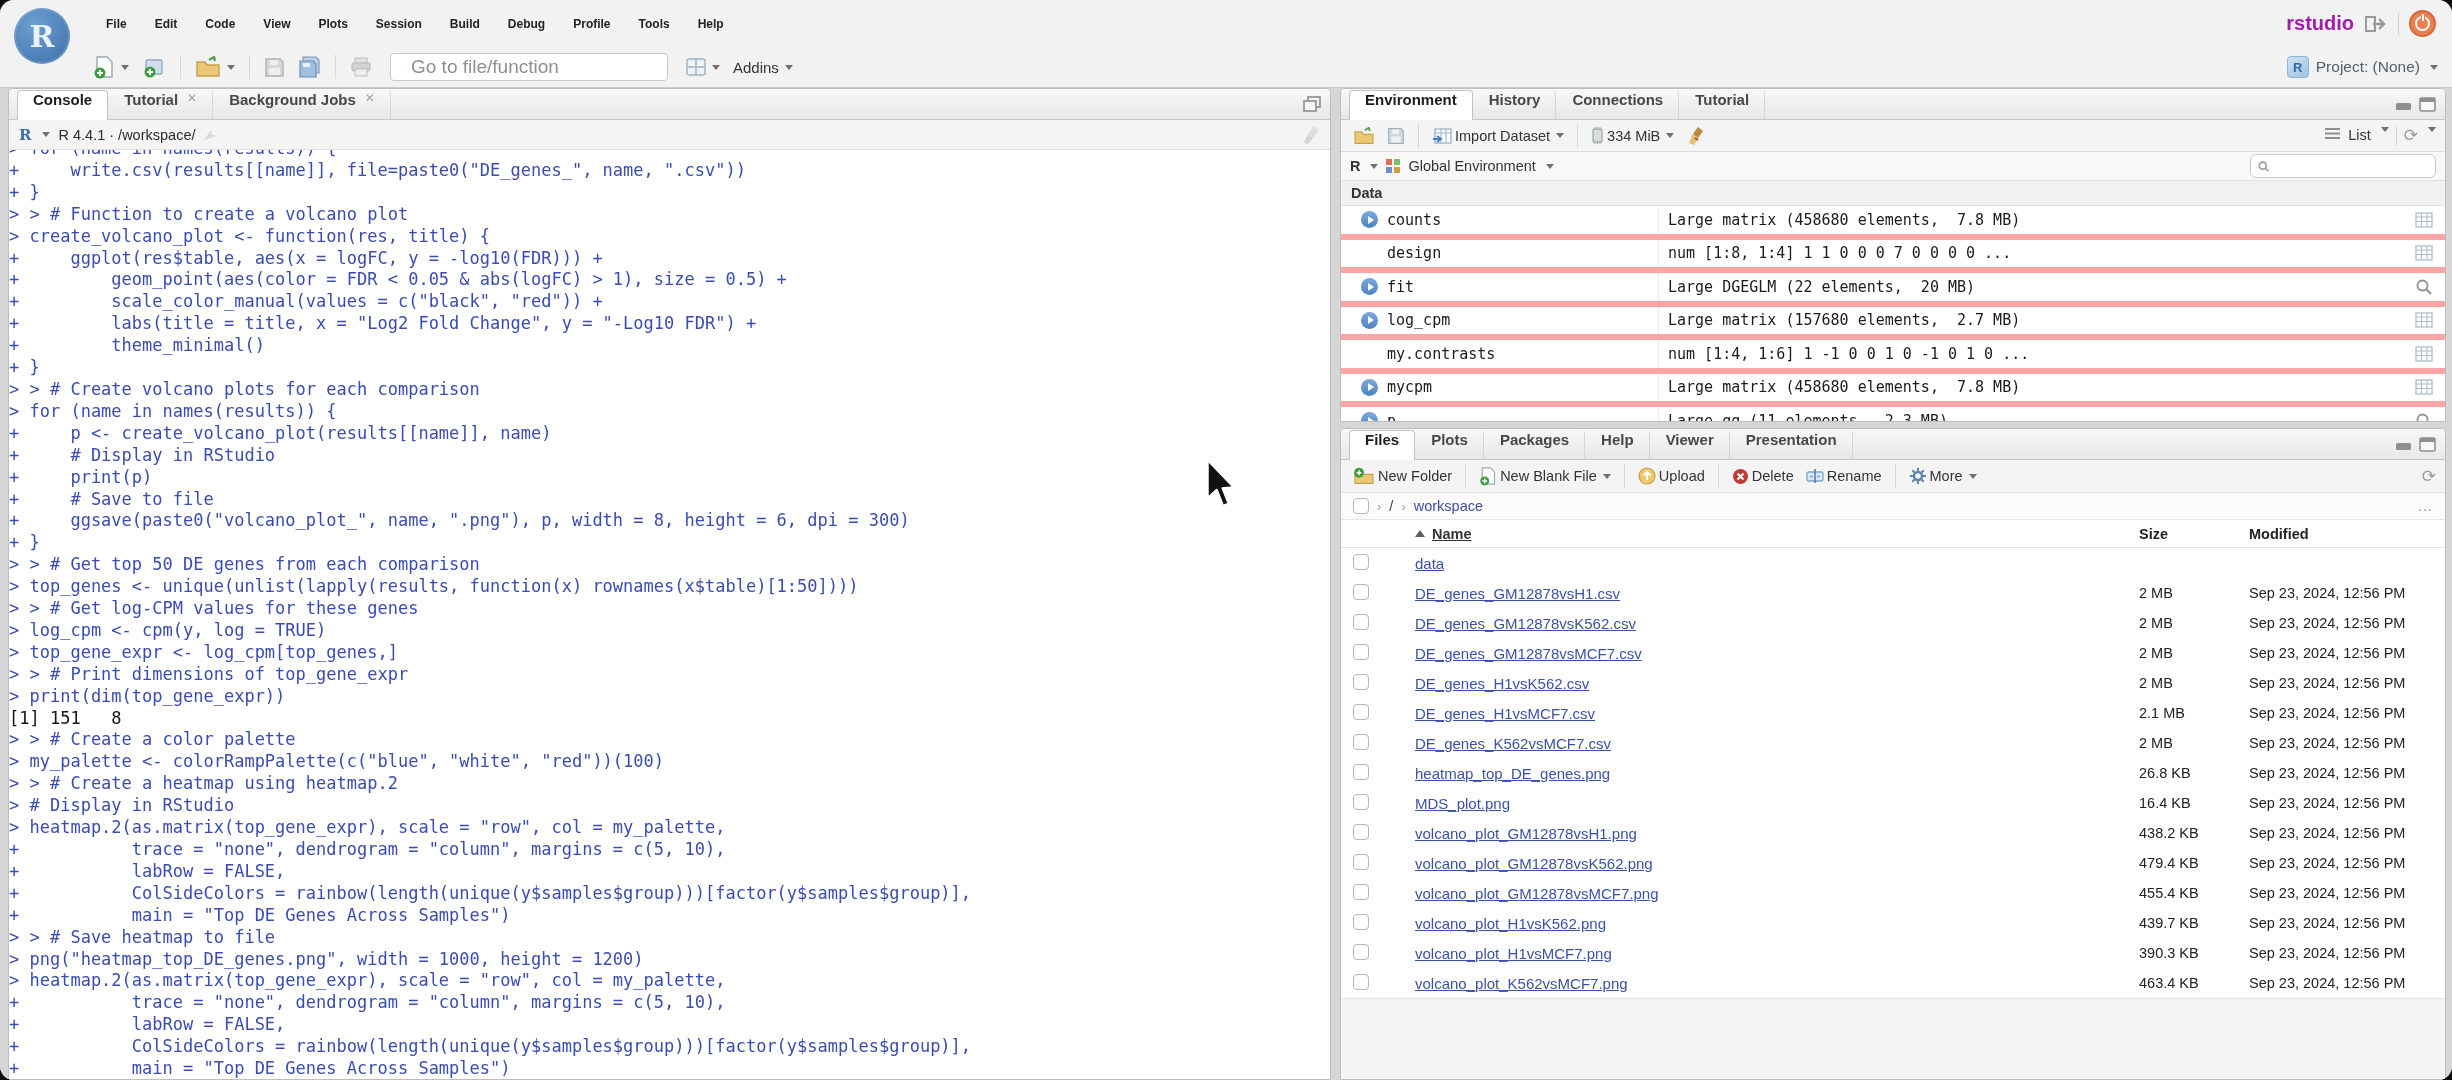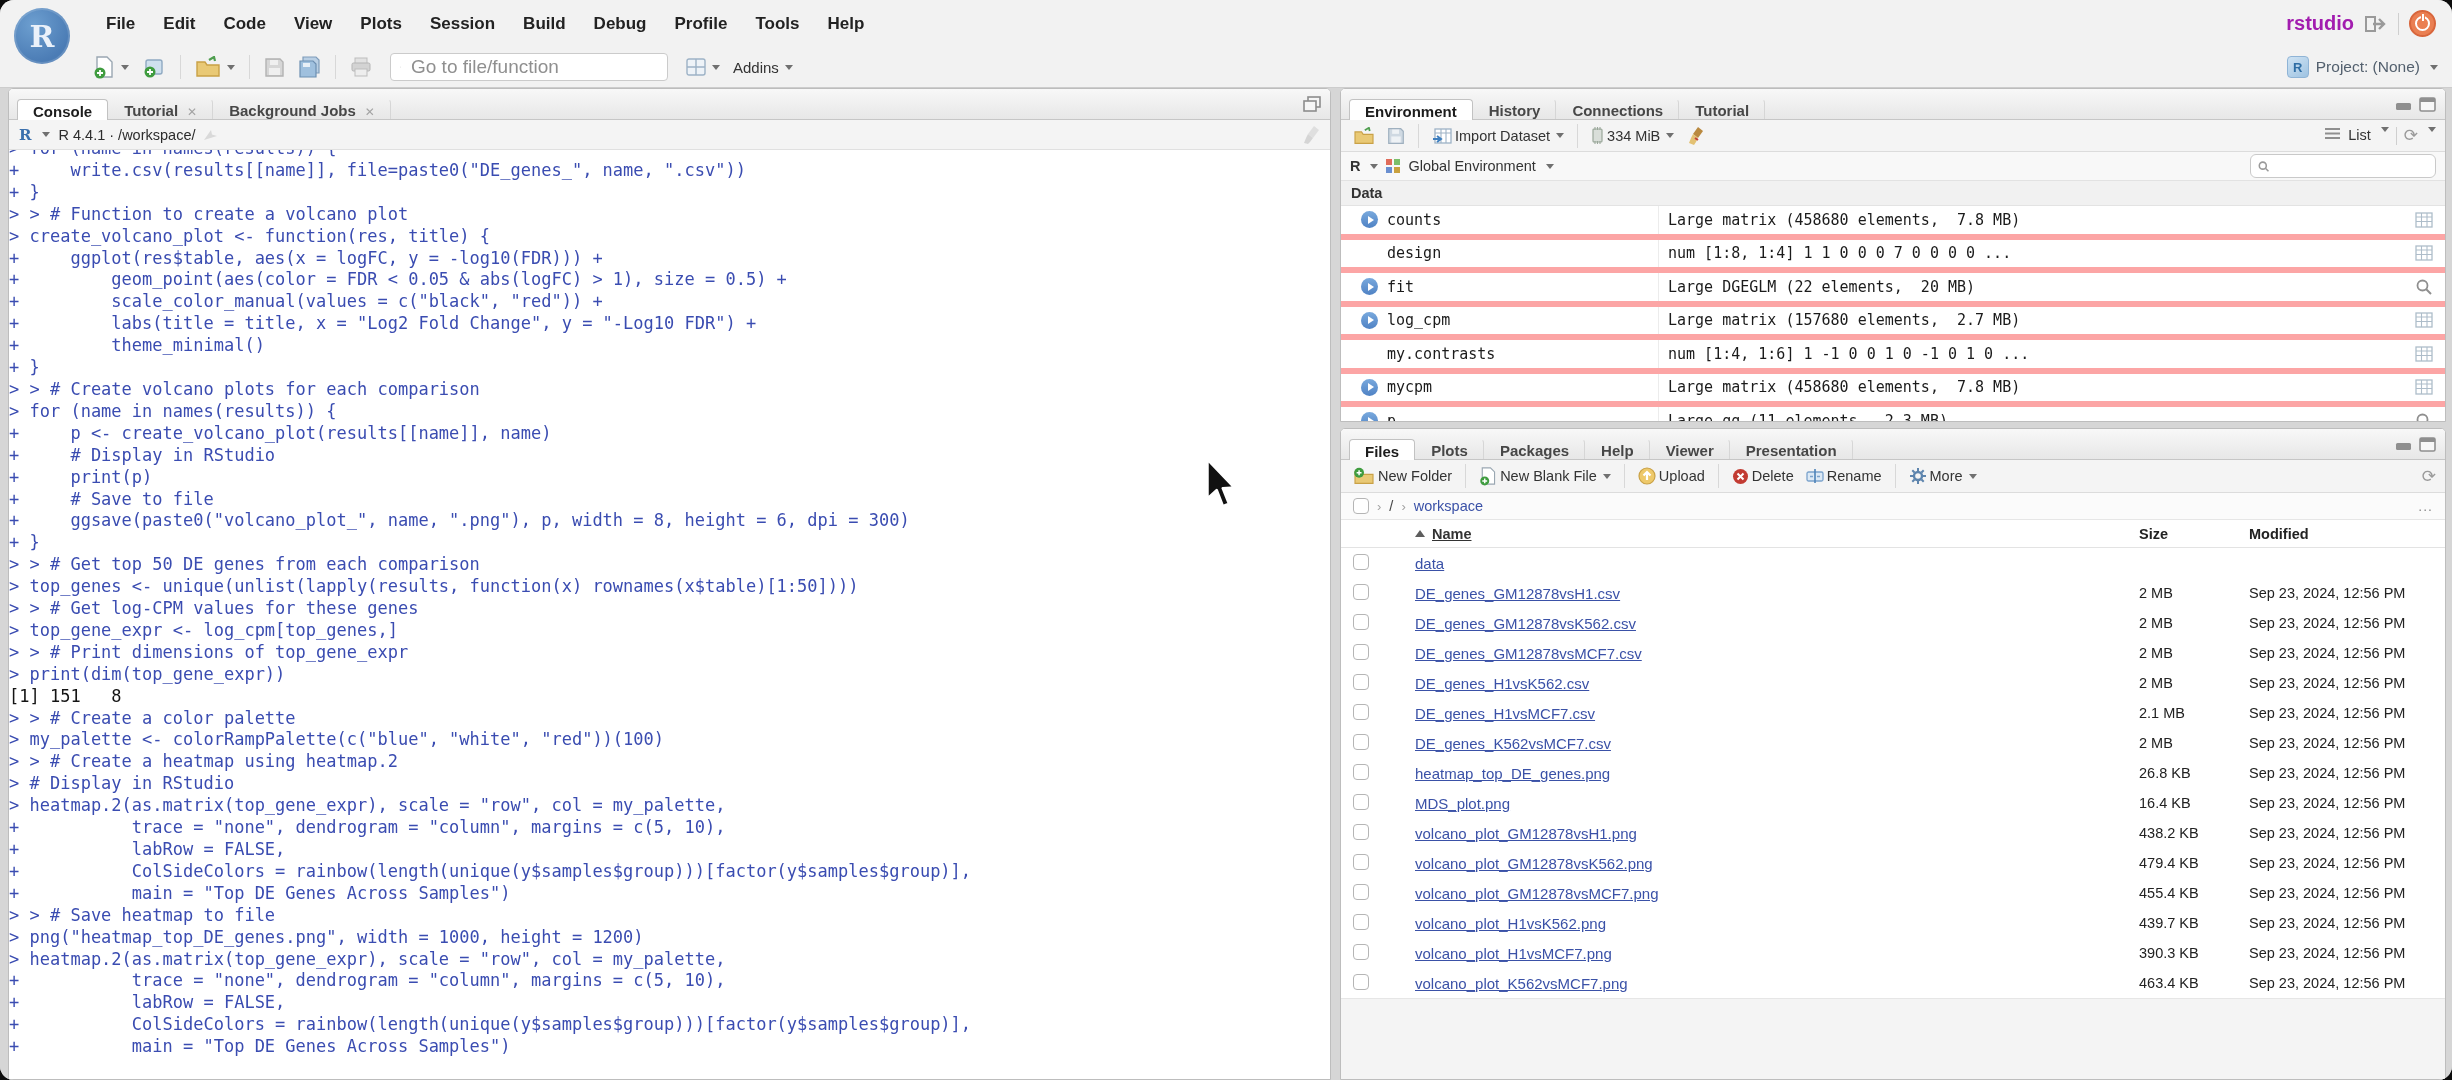--- a/index.html
+++ b/index.html
@@ -1,20 +1,20 @@
 <!DOCTYPE html>
 <html><head>
 <meta charset="utf-8">
 <style>
   html,body{margin:0;padding:0;background:#0d0d0d;width:2452px;height:1080px;font-family:"Liberation Sans",sans-serif;}
   #window{position:relative;width:2452px;height:1080px;background:#d6d6d6;border-radius:14px;overflow:hidden;}
   
   .menubar{position:absolute;top:0;left:0;right:0;height:47px;background:#f2f2f2;display:flex;align-items:center;padding-left:92px;box-sizing:border-box;}
   .rlogo{position:absolute;left:14px;top:8px;width:56px;height:56px;border-radius:50%;background:radial-gradient(circle at 35% 30%,#6d9fd0,#4b7cb5 70%);display:flex;align-items:center;justify-content:center;color:#eaf1fa;font-family:"DejaVu Serif",serif;font-size:30px;font-weight:bold;z-index:5;box-shadow:inset 0 0 0 2px rgba(255,255,255,.15);}
-  .menu-item{padding:0 14px;font-size:17px;font-weight:600;color:#222;cursor:default;}
+  .menu-item{padding:0 14px;font-size:12px;font-weight:600;color:#222;cursor:default;}
   .menubar-right{position:absolute;right:16px;top:0;height:47px;display:flex;align-items:center;gap:10px;}
   .app-name{font-size:20px;font-weight:600;color:#a21caf;}
   .vsep{width:1px;height:22px;background:#cfcfcf;}
   .power-btn{width:27px;height:27px;border-radius:50%;background:#e8ür;background:#ea7f52;border:2px solid #d8663c;box-sizing:border-box;display:flex;align-items:center;justify-content:center;}
   .power-glyph{width:11px;height:11px;border:2px solid #fff;border-radius:50%;position:relative;}
   .power-glyph:after{content:"";position:absolute;left:50%;top:-4px;transform:translateX(-50%);width:2px;height:7px;background:#fff;box-shadow:0 0 0 1px #ea7f52;}
   .toolbar{position:absolute;top:47px;left:0;right:0;height:41px;background:#f2f2f2;border-bottom:1px solid #cdcdcd;display:flex;align-items:center;padding:0 16px 0 90px;box-sizing:border-box;gap:7px;}
   .tbtn{display:flex;align-items:center;gap:3px;padding:3px;border-radius:3px;}
   .caret{width:0;height:0;border-left:4px solid transparent;border-right:4px solid transparent;border-top:5px solid #707070;margin-left:3px;}
   .tsep{width:1px;height:24px;background:#d8d8d8;margin:0 4px;}
@@ -28,21 +28,21 @@
   
   .main{position:absolute;top:88px;left:0;right:0;bottom:0;display:flex;padding:0 6px 0 8px;box-sizing:border-box;gap:9px;background:#d6d6d6;}
   .left-col{width:1323px;min-width:1323px;display:flex;flex-direction:column;}
   .right-col{flex:1;display:flex;flex-direction:column;gap:6px;}
   .pane{background:#fff;border:1px solid #bdbdbd;border-radius:5px 5px 0 0;display:flex;flex-direction:column;overflow:hidden;box-sizing:border-box;}
   .console-pane{flex:1;}
   .env-pane{height:334px;}
   .files-pane{flex:1;}
   
   .tabstrip{height:30px;min-height:30px;background:linear-gradient(#f8f8f8,#e7e7e7);border-bottom:1px solid #c6c6c6;display:flex;align-items:stretch;padding-left:8px;position:relative;}
-  .tab{display:flex;align-items:flex-end;padding:0 15px;font-size:15px;font-weight:700;color:#3f3f3f;border:1px solid transparent;border-bottom:none;border-radius:4px 4px 0 0;margin-top:10px;position:relative;}
+  .tab{display:flex;align-items:flex-start;padding:0 15px;font-size:15px;font-weight:700;color:#3f3f3f;border:1px solid transparent;border-bottom:none;border-radius:4px 4px 0 0;margin-top:1px;position:relative;}
   .tab.k-idle{border-right:1px solid #d6d6d6;font-weight:700;color:#474747;}
   .tab.k-active{background:#fff;border-color:#c2c2c2;color:#1d1d1d;z-index:2;margin-bottom:-1px;}
   .tab-close{font-size:12px;color:#a3a3a3;margin-left:9px;font-weight:400;}
   .strip-tools{position:absolute;right:9px;top:0;height:30px;display:flex;align-items:center;gap:7px;}
   
   .pane-toolbar{height:31px;min-height:31px;background:#f4f4f4;border-bottom:1px solid #dcdcdc;display:flex;align-items:center;padding:0 9px;gap:6px;position:relative;}
   .pt-label{font-size:14.5px;color:#333;}
   .pt-right{position:absolute;right:9px;display:flex;align-items:flex-start;gap:7px;}
   
   .console-header{height:29px;min-height:29px;background:#f4f4f4;border-bottom:1px solid #e0e0e0;display:flex;align-items:center;padding:0 10px;gap:8px;position:relative;}
@@ -263,20 +263,21 @@
               <div class="cline k-in">&gt; for (name in names(results)) {</div>
               <div class="cline k-in">+     p &lt;- create_volcano_plot(results[[name]], name)</div>
               <div class="cline k-in">+     # Display in RStudio</div>
               <div class="cline k-in">+     print(p)</div>
               <div class="cline k-in">+     # Save to file</div>
               <div class="cline k-in">+     ggsave(paste0("volcano_plot_", name, ".png"), p, width = 8, height = 6, dpi = 300)</div>
               <div class="cline k-in">+ }</div>
               <div class="cline k-in">&gt; &gt; # Get top 50 DE genes from each comparison</div>
               <div class="cline k-in">&gt; top_genes &lt;- unique(unlist(lapply(results, function(x) rownames(x$table)[1:50])))</div>
               <div class="cline k-in">&gt; &gt; # Get log-CPM values for these genes</div>
+              <div class="cline k-in">&gt; log_cpm &lt;- cpm(y, log = TRUE)</div>
               <div class="cline k-in">&gt; top_gene_expr &lt;- log_cpm[top_genes,]</div>
               <div class="cline k-in">&gt; &gt; # Print dimensions of top_gene_expr</div>
               <div class="cline k-in">&gt; print(dim(top_gene_expr))</div>
               <div class="cline k-out">[1] 151   8</div>
               <div class="cline k-in">&gt; &gt; # Create a color palette</div>
               <div class="cline k-in">&gt; my_palette &lt;- colorRampPalette(c("blue", "white", "red"))(100)</div>
               <div class="cline k-in">&gt; &gt; # Create a heatmap using heatmap.2</div>
               <div class="cline k-in">&gt; # Display in RStudio</div>
               <div class="cline k-in">&gt; heatmap.2(as.matrix(top_gene_expr), scale = "row", col = my_palette,</div>
               <div class="cline k-in">+           trace = "none", dendrogram = "column", margins = c(5, 10),</div>

